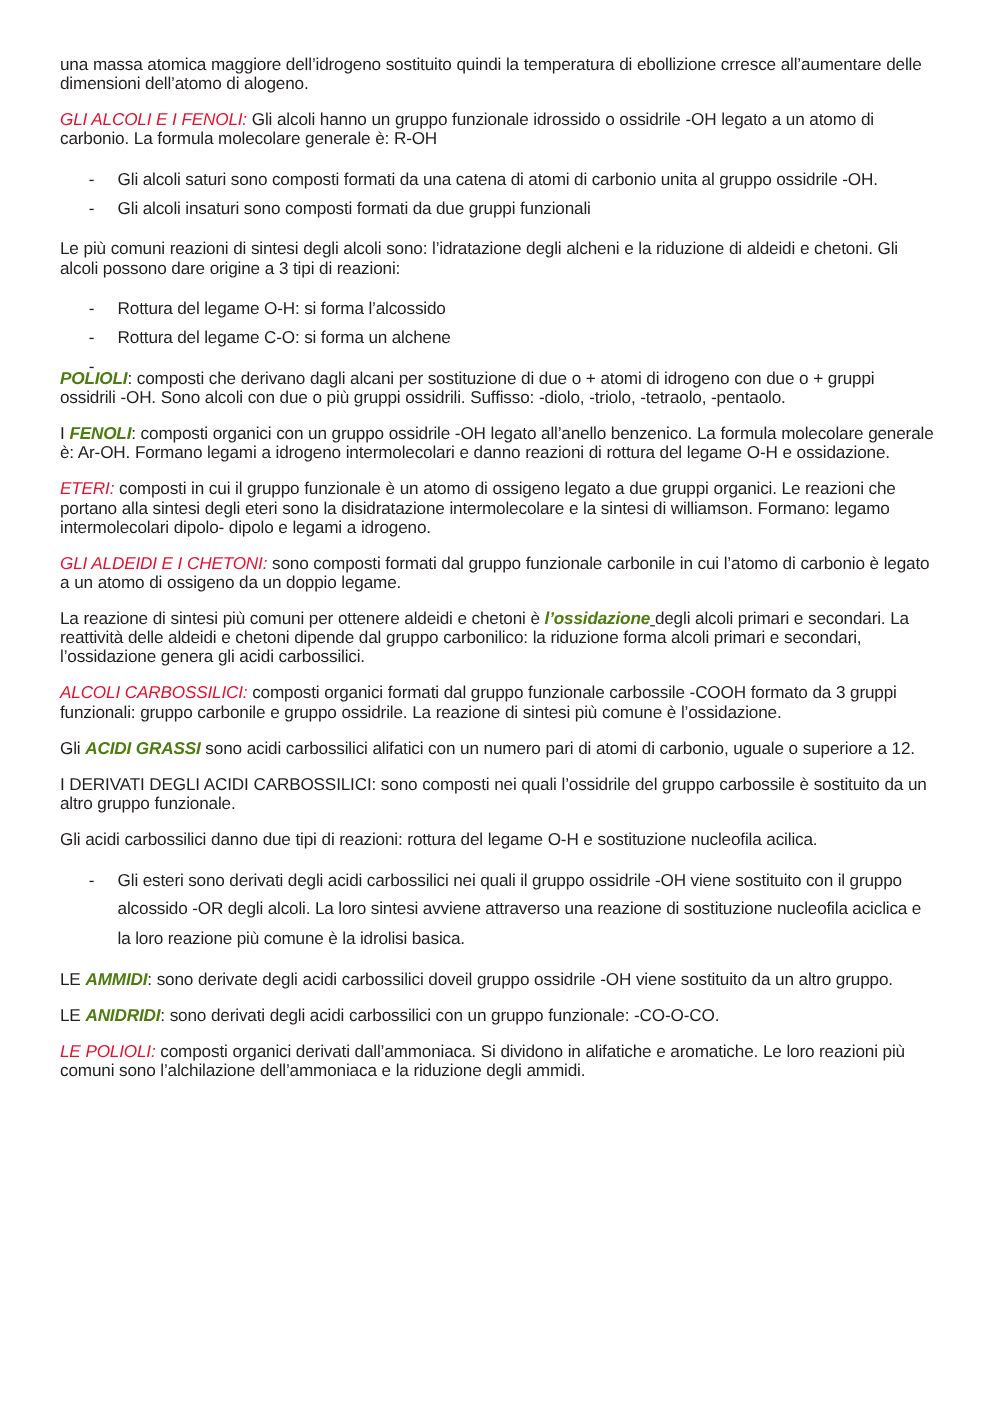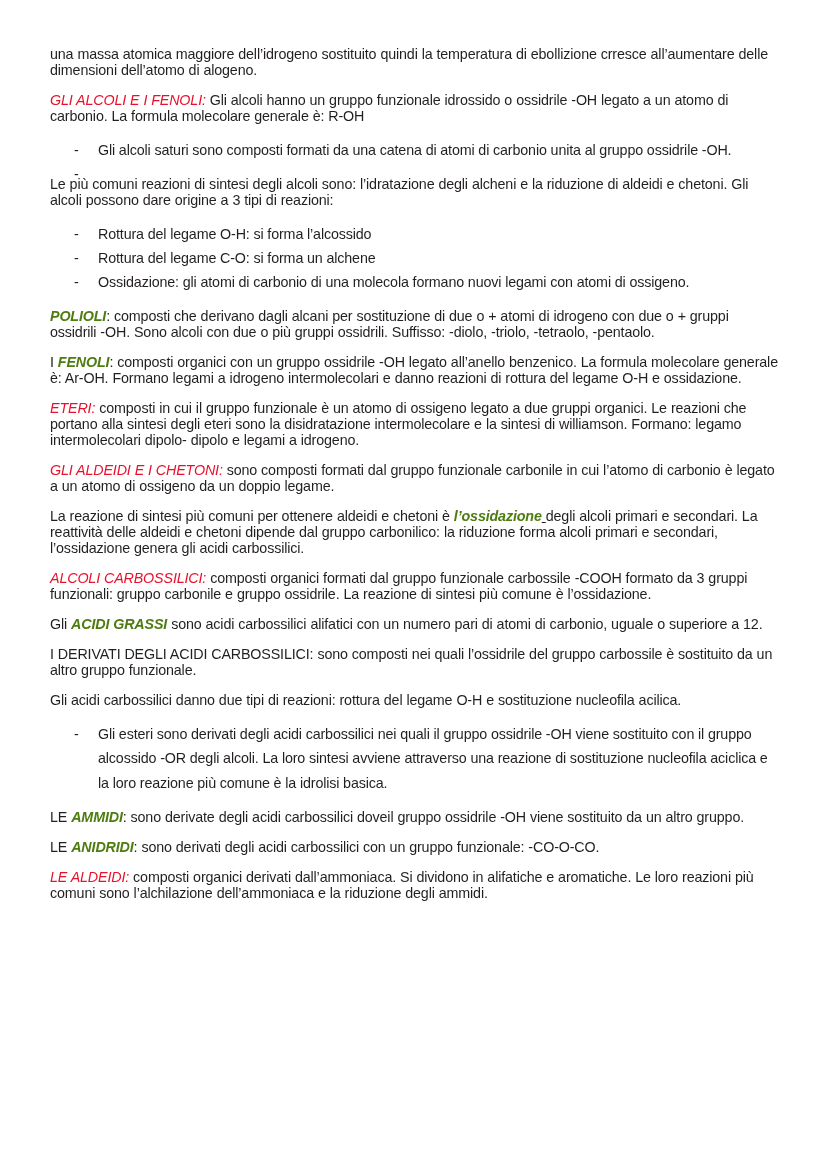--- a/index.html
+++ b/index.html
@@ -78,29 +78,29 @@
   <div id="doc">
 
     <p class="para">una massa atomica maggiore dell’idrogeno sostituito quindi la temperatura di ebollizione crresce all’aumentare delle dimensioni dell’atomo di alogeno.</p>
 
     <p class="para">
       <span class="red">GLI ALCOLI E I FENOLI:</span><span> Gli alcoli hanno un gruppo funzionale idrossido o ossidrile -OH legato a un atomo di carbonio. La formula molecolare generale è: R-OH</span>
     </p>
 
     <ul class="list">
       <li><span class="dash">-</span><span>Gli alcoli saturi sono composti formati da una catena di atomi di carbonio unita al gruppo ossidrile -OH.</span></li>
-      <li><span class="dash">-</span></li>
+      <li><span class="dash">-</span><span>Gli alcoli insaturi sono composti formati da due gruppi funzionali</span></li>
     </ul>
 
     <p class="para">Le più comuni reazioni di sintesi degli alcoli sono: l’idratazione degli alcheni e la riduzione di aldeidi e chetoni. Gli alcoli possono dare origine a 3 tipi di reazioni:</p>
 
     <ul class="list">
       <li><span class="dash">-</span><span>Rottura del legame O-H: si forma l’alcossido</span></li>
       <li><span class="dash">-</span><span>Rottura del legame C-O: si forma un alchene</span></li>
-      <li><span class="dash">-</span><span>Ossidazione: gli atomi di carbonio di una molecola formano nuovi legami con atomi di ossigeno.</span></li>
+      <li><span class="dash">-</span></li>
     </ul>
 
     <p class="para">
       <span class="bi">POLIOLI</span><span>: composti che derivano dagli alcani per sostituzione di due o + atomi di idrogeno con due o + gruppi ossidrili -OH. Sono alcoli con due o più gruppi ossidrili. Suffisso: -diolo, -triolo, -tetraolo, -pentaolo.</span>
     </p>
 
     <p class="para">
       <span>I </span><span class="bi">FENOLI</span><span>: composti organici con un gruppo ossidrile -OH legato all’anello benzenico. La formula molecolare generale è: Ar-OH. Formano legami a idrogeno intermolecolari e danno reazioni di rottura del legame O-H e ossidazione.</span>
     </p>
 
@@ -134,17 +134,17 @@
 
     <p class="para">
       <span>LE </span><span class="bi">AMMIDI</span><span>: sono derivate degli acidi carbossilici doveil gruppo ossidrile -OH viene sostituito da un altro gruppo.</span>
     </p>
 
     <p class="para">
       <span>LE </span><span class="bi">ANIDRIDI</span><span>: sono derivati degli acidi carbossilici con un gruppo funzionale: -CO-O-CO.</span>
     </p>
 
     <p class="para">
-      <span class="red">LE ALDEIDI:</span><span> composti organici derivati dall’ammoniaca. Si dividono in alifatiche e aromatiche. Le loro reazioni più comuni sono l’alchilazione dell’ammoniaca e la riduzione degli ammidi.</span>
+      <span class="red">LE POLIOLI:</span><span> composti organici derivati dall’ammoniaca. Si dividono in alifatiche e aromatiche. Le loro reazioni più comuni sono l’alchilazione dell’ammoniaca e la riduzione degli ammidi.</span>
     </p>
 
   </div>
 </div>
 
 </body></html>

